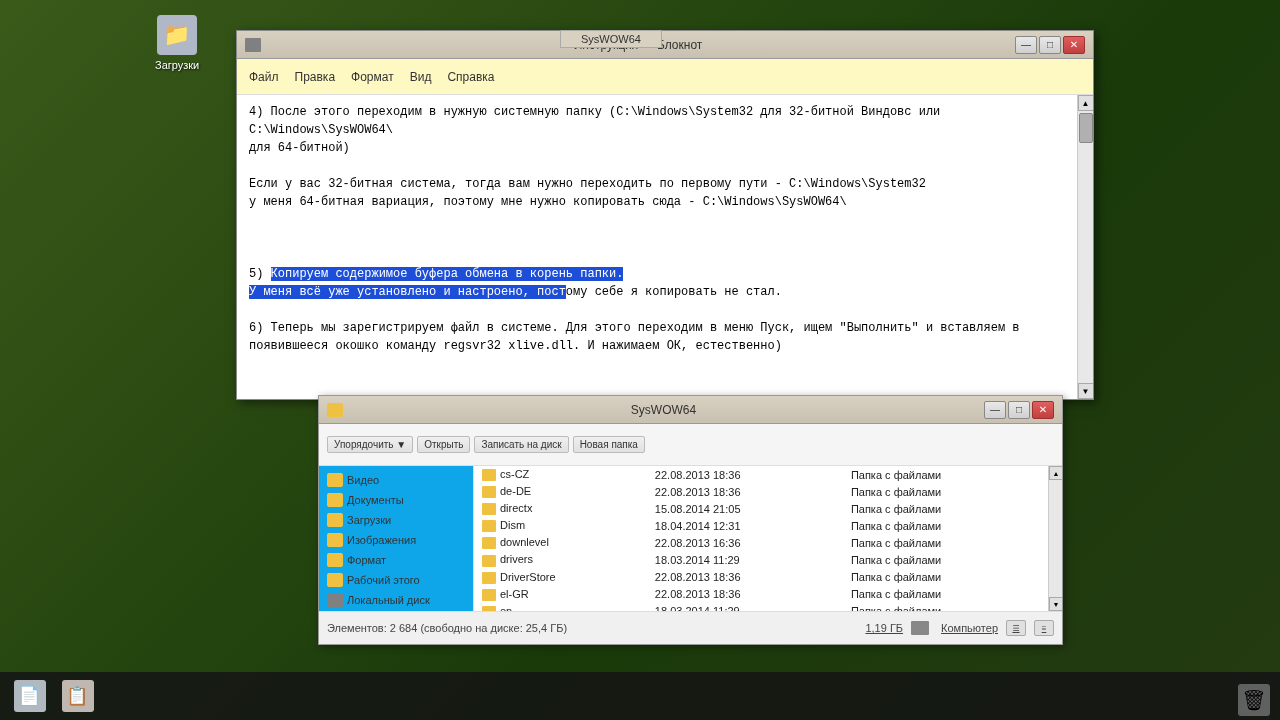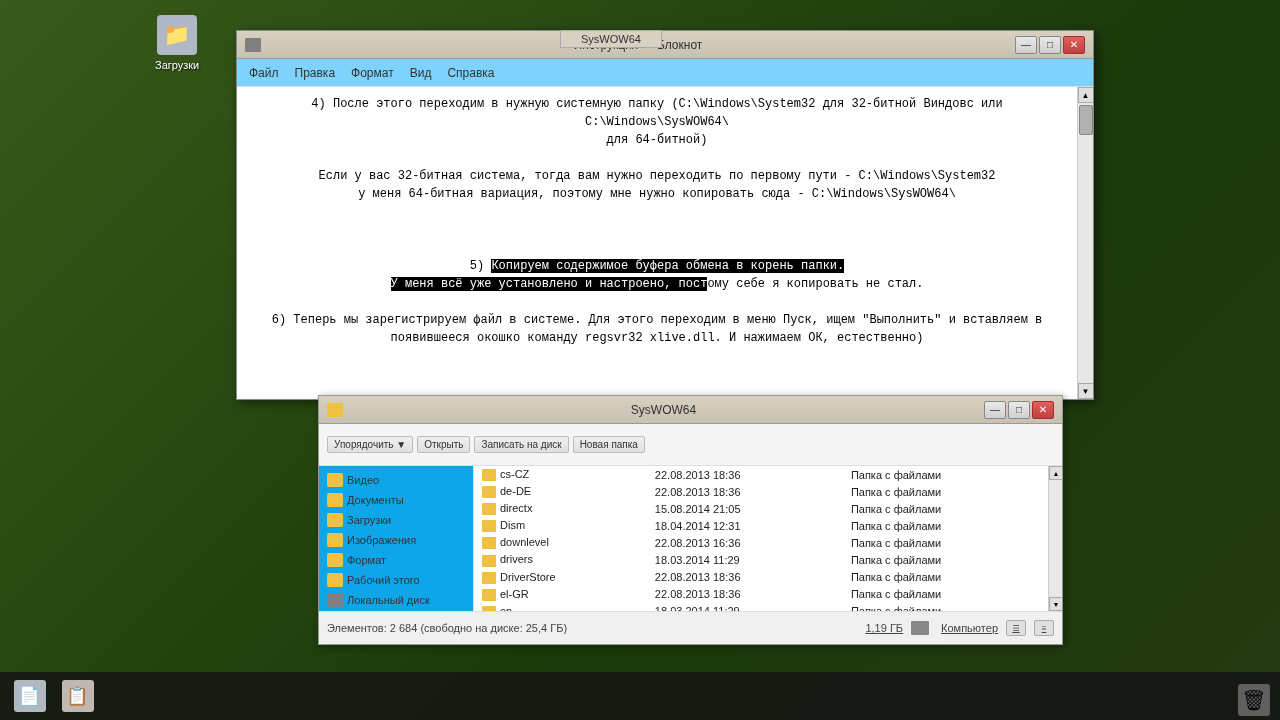--- a/index.html
+++ b/index.html
@@ -134,22 +134,22 @@
       border-radius: 2px;
     }
     .win-btn.close {
       background: linear-gradient(to bottom, #e06060, #c04040);
       color: white;
       border-color: #a03030;
     }
 
     
     .menu-bar {
-      height: 28px;
-      background: #7dd3fc;
+      height: 36px;
+      background: #fef9c3;
       border-bottom: 1px solid #ddd;
       display: flex;
       align-items: center;
       padding: 12px 4px;
       flex-shrink: 0;
     }
     .menu-item {
       padding: 2px 8px;
       font-size: 12px;
       color: #333;
@@ -167,21 +167,20 @@
     .notepad-text {
       flex: 1;
       padding: 8px 12px;
       font-family: 'Courier New', monospace;
       font-size: 12px;
       line-height: 1.5;
       color: #000;
       overflow-y: auto;
       white-space: pre-wrap;
       word-wrap: break-word;
-      text-align: center;
     }
     .scrollbar-v {
       width: 16px;
       background: #f0f0f0;
       border-left: 1px solid #ccc;
       display: flex;
       flex-direction: column;
       align-items: center;
       flex-shrink: 0;
     }
@@ -206,21 +205,21 @@
       width: 14px;
       height: 30px;
       background: #b0b0b0;
       border: 1px solid #888;
       border-radius: 2px;
       margin: 2px auto;
     }
 
     
     .highlight-blue {
-      background: #000000;
+      background: #1d4ed8;
       color: white;
       display: inline;
     }
 
     
     .explorer-body {
       display: flex;
       flex: 1;
       overflow: hidden;
     }

